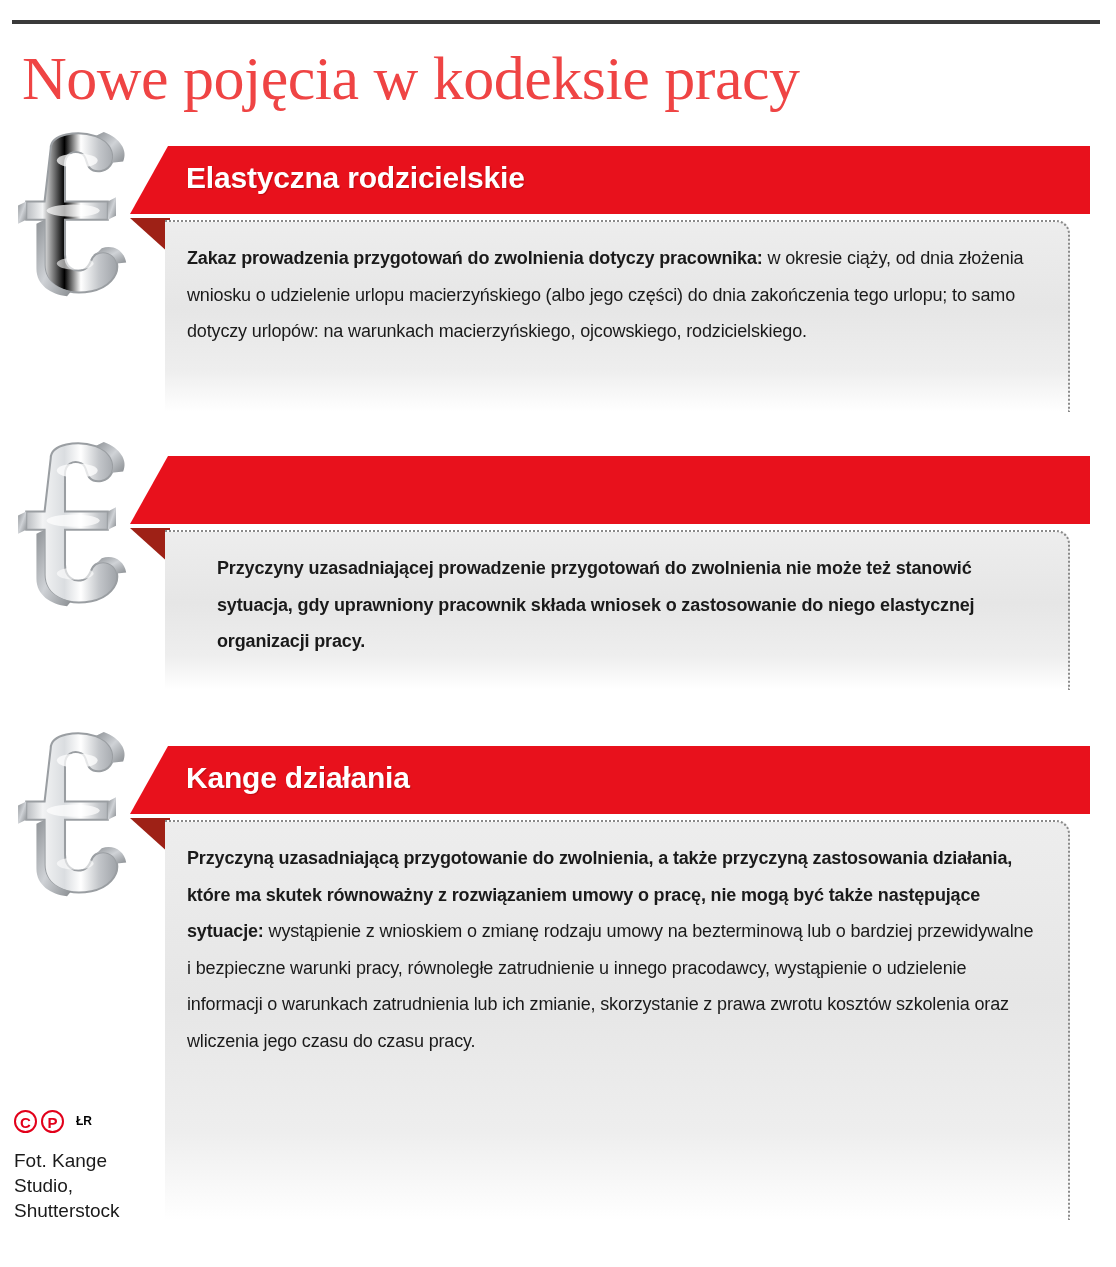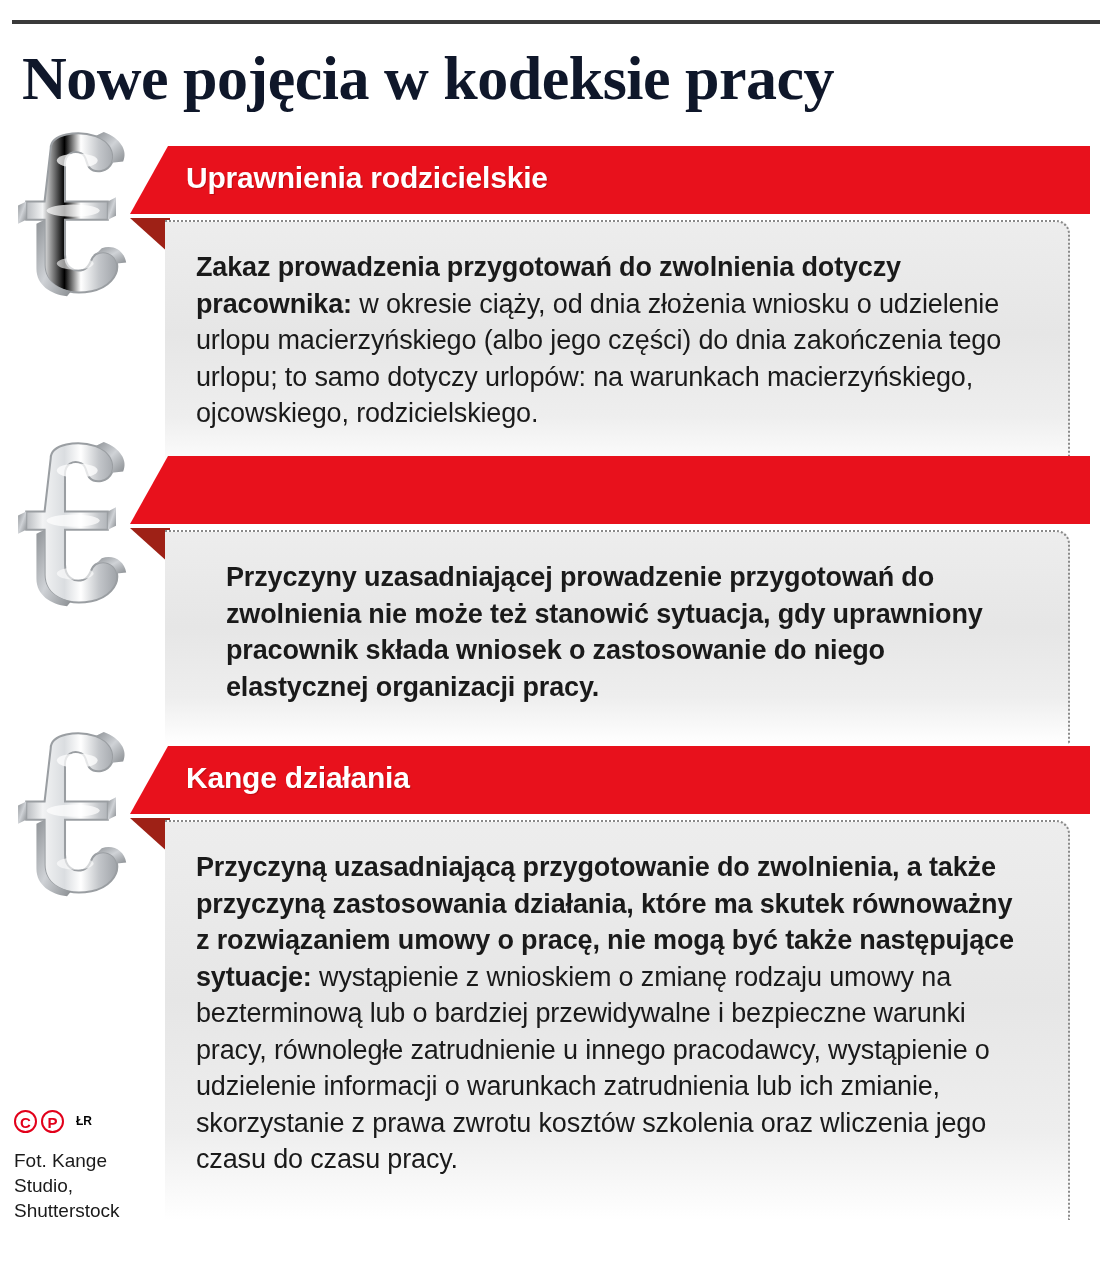--- a/index.html
+++ b/index.html
@@ -32,24 +32,24 @@
     background: #3a3a3a;
   }
 
   
   .headline {
     position: absolute;
     left: 22px;
     top: 44px;
     width: 1060px;
     font-family: "Liberation Serif", "DejaVu Serif", serif;
-    font-weight: bold;
+    font-weight: normal;
     font-size: 62px;
     line-height: 68px;
-    color: #0f172a;
+    color: #ef4444;
     letter-spacing: -0.5px;
     white-space: nowrap;
   }
 
   
   .section {
     position: absolute;
     left: 0;
     width: 1116px;
   }
@@ -96,22 +96,22 @@
     top: 74px;
     width: 905px;
     box-sizing: border-box;
     border-top: 2px dotted #8a8a8a;
     border-right: 2px dotted #8a8a8a;
     border-top-right-radius: 14px;
     background: linear-gradient(to bottom, #ededed 0%, #e6e6e6 45%, #eeeeee 78%, #ffffff 100%);
     padding: 14px 24px 26px 18px;
   }
   .card p {
-    margin: 13px;
-    font-size: 27px;
+    margin: 4px;
+    font-size: 18px;
     line-height: 36.5px;
     color: #1a1a1a;
     letter-spacing: -0.15px;
   }
   .card p b { font-weight: bold; }
 
   .sec1 .card { min-height: 192px; }
   .sec2 .card { min-height: 156px; padding-left: 48px; }
   .sec3 .card { min-height: 400px; }
 
@@ -192,21 +192,21 @@
           <ellipse cx="60" cy="131" rx="18" ry="6" fill="#ffffff" opacity="0.6"></ellipse>
         </g>
       </svg>
     </div>
 
     <div class="banner-wrap">
       <svg viewBox="0 0 960 100" xmlns="http://www.w3.org/2000/svg" preserveAspectRatio="none">
         <polygon points="0,72 40,108 40,72" fill="#9E2116"></polygon>
         <polygon points="38,0 960,0 960,68 0,68" fill="#E8111C"></polygon>
       </svg>
-      <div class="banner-label">Uprawnienia rodzicielskie</div>
+      <div class="banner-label">Elastyczna rodzicielskie</div>
     </div>
 
     <div class="card">
       <p><b>Zakaz prowadzenia przygotowań do zwolnienia dotyczy pracownika:</b><span> w okresie ciąży, od dnia złożenia wniosku o udzielenie urlopu macierzyńskiego (albo jego części) do dnia zakończenia tego urlopu; to samo dotyczy urlopów: na warunkach macierzyńskiego, ojcowskiego, rodzicielskiego.</span></p>
     </div>
   </div>
 
   <div class="section sec2">
     <div class="para-mark">
       <svg viewBox="0 0 132 200" xmlns="http://www.w3.org/2000/svg">

